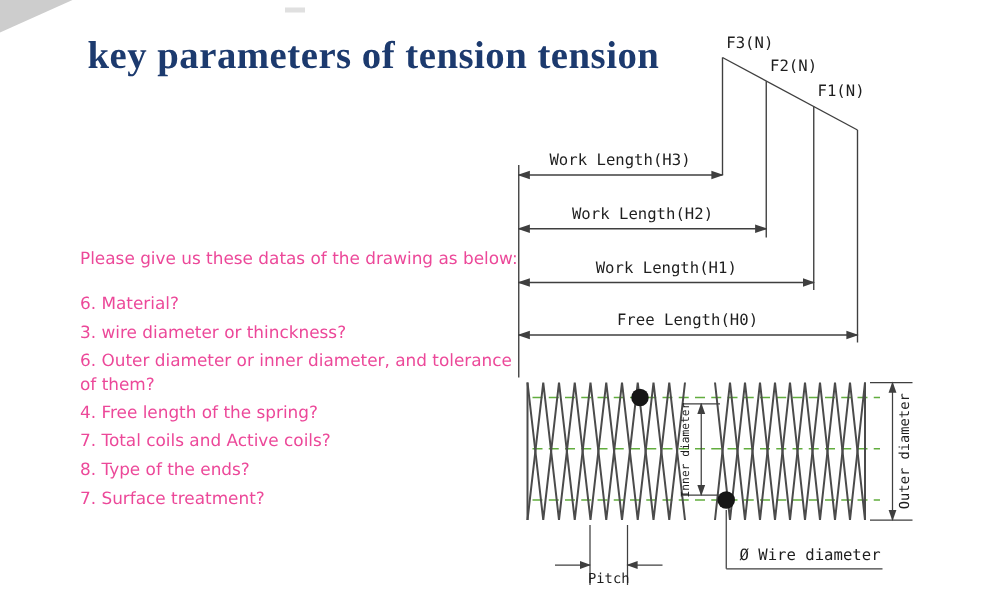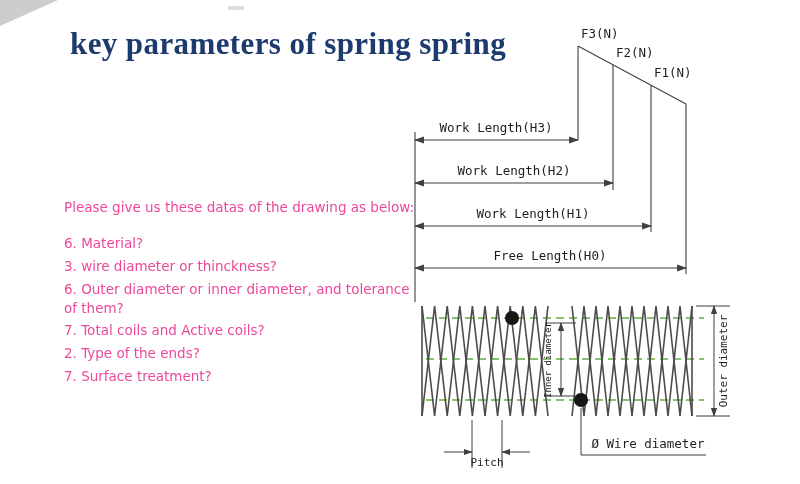--- a/index.html
+++ b/index.html
@@ -38,29 +38,30 @@
   svg text.mid { font-size:11px; }
 </style>
 </head>
 <body>
 
 <div class="canvas">
 
   <div class="corner-tl"></div>
   <div class="top-mark"></div>
 
-  <h1 class="title">key parameters of spring spring</h1>
+  <h1 class="title">key parameters of tension tension</h1>
 
   <div class="notes">
     <p class="intro">Please give us these datas of the drawing as below:</p>
     <p class="item">6. Material?</p>
     <p class="item">3. wire diameter or thinckness?</p>
     <p class="item">6. Outer diameter or inner diameter, and tolerance of them?</p>
+    <p class="item">4. Free length of the spring?</p>
     <p class="item">7. Total coils and Active coils?</p>
-    <p class="item">2. Type of the ends?</p>
+    <p class="item">8. Type of the ends?</p>
     <p class="item">7. Surface treatment?</p>
   </div>
 
   <svg class="diagram" width="800" height="484" viewBox="0 0 800 484">
     <defs>
       <marker id="arr" viewBox="0 0 10 10" refX="9" refY="5" markerWidth="9" markerHeight="9" orient="auto-start-reverse">
         <path d="M0,1.5 L10,5 L0,8.5 z" fill="#3f3f3f"></path>
       </marker>
     </defs>
 

